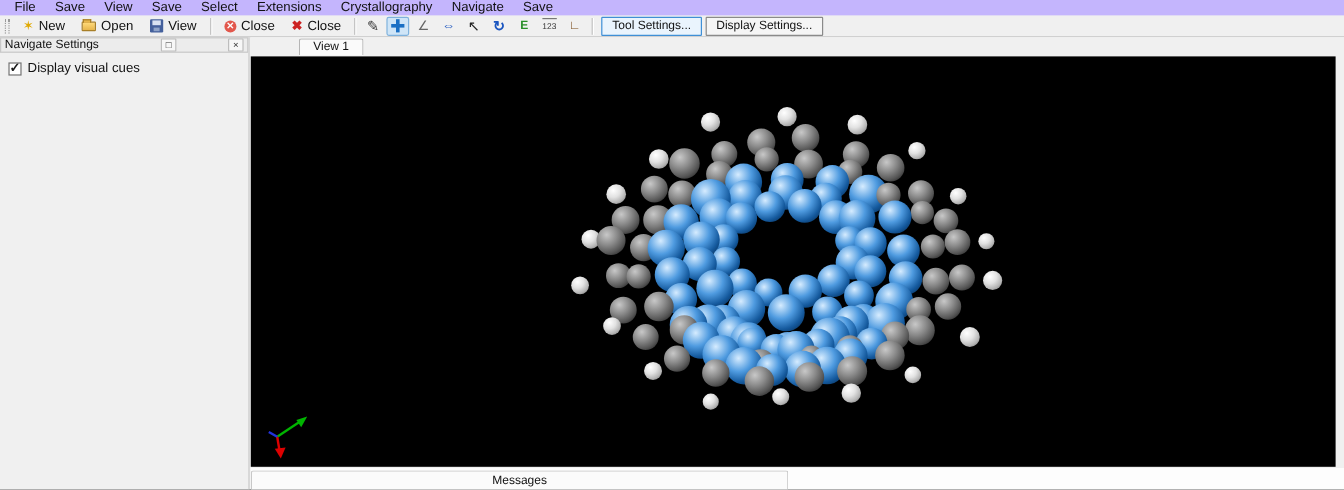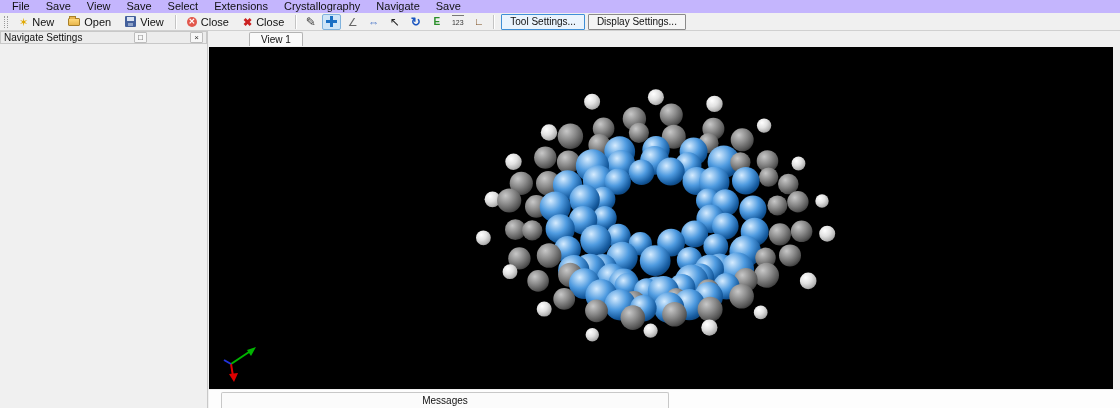--- a/index.html
+++ b/index.html
@@ -77,21 +77,21 @@
   .tabbar { position:absolute; left:209px; top:31px; right:0; height:16px; display:flex;
             align-items:center; background:#f0f0f0;padding-left:36px; }
   .tab { margin-left:4px; padding:1px 11px; font-size:10px; background:#fafafa;
          border:1px solid #b4b4b4; border-bottom:none; border-radius:2px 2px 0 0; cursor:default; }
   .viewport { position:absolute; left:209px; top:47px; width:904px; height:342px; background:#000; }
   .viewport svg.molecule { display:block; }
   .axes { position:absolute; left:10px; bottom:6px; }
 
   
   .bottom-area { position:absolute; left:209px; right:0; top:390px; bottom:0; background:#fdfdfd; }
-  .messages-tab { position:absolute; left:12px; top:2px; width:448px; height:16px;
+  .messages-tab { position:absolute; left:0; top:2px; width:448px; height:16px;
                   background:#fbfbfb; border:1px solid #c8c8c8; border-bottom:none;
                   border-radius:2px 2px 0 0; display:flex; align-items:center; justify-content:center;
                   font-size:10px; cursor:default;text-align:right; }
 </style>
 </head>
 <body>
 
 <div class="menubar" id="menubar">
     <div class="menu-item">File</div>
     <div class="menu-item">Save</div>
@@ -164,20 +164,24 @@
   <div class="tb-sep"></div>
   <div class="settings-btn" id="tool-settings-button">Tool Settings...</div>
   <div class="settings-btn" id="display-settings-button">Display Settings...</div>
 </div>
 
 <div class="dock">
   <div class="dock-titlebar">
     <span class="dock-title">Navigate Settings</span>
     <span class="dock-btn">□</span>
     <span class="dock-btn">×</span>
+  </div>
+  <div class="check-row">
+    <span class="checkbox checked" id="cues-checkbox"></span>
+    <span>Display visual cues</span>
   </div>
 </div>
 
 <div class="tabbar">
   <div class="tab">View 1</div>
 </div>
 
 <div class="viewport">
   <svg class="molecule" id="molecule-svg" width="904" height="342">
       <defs>

